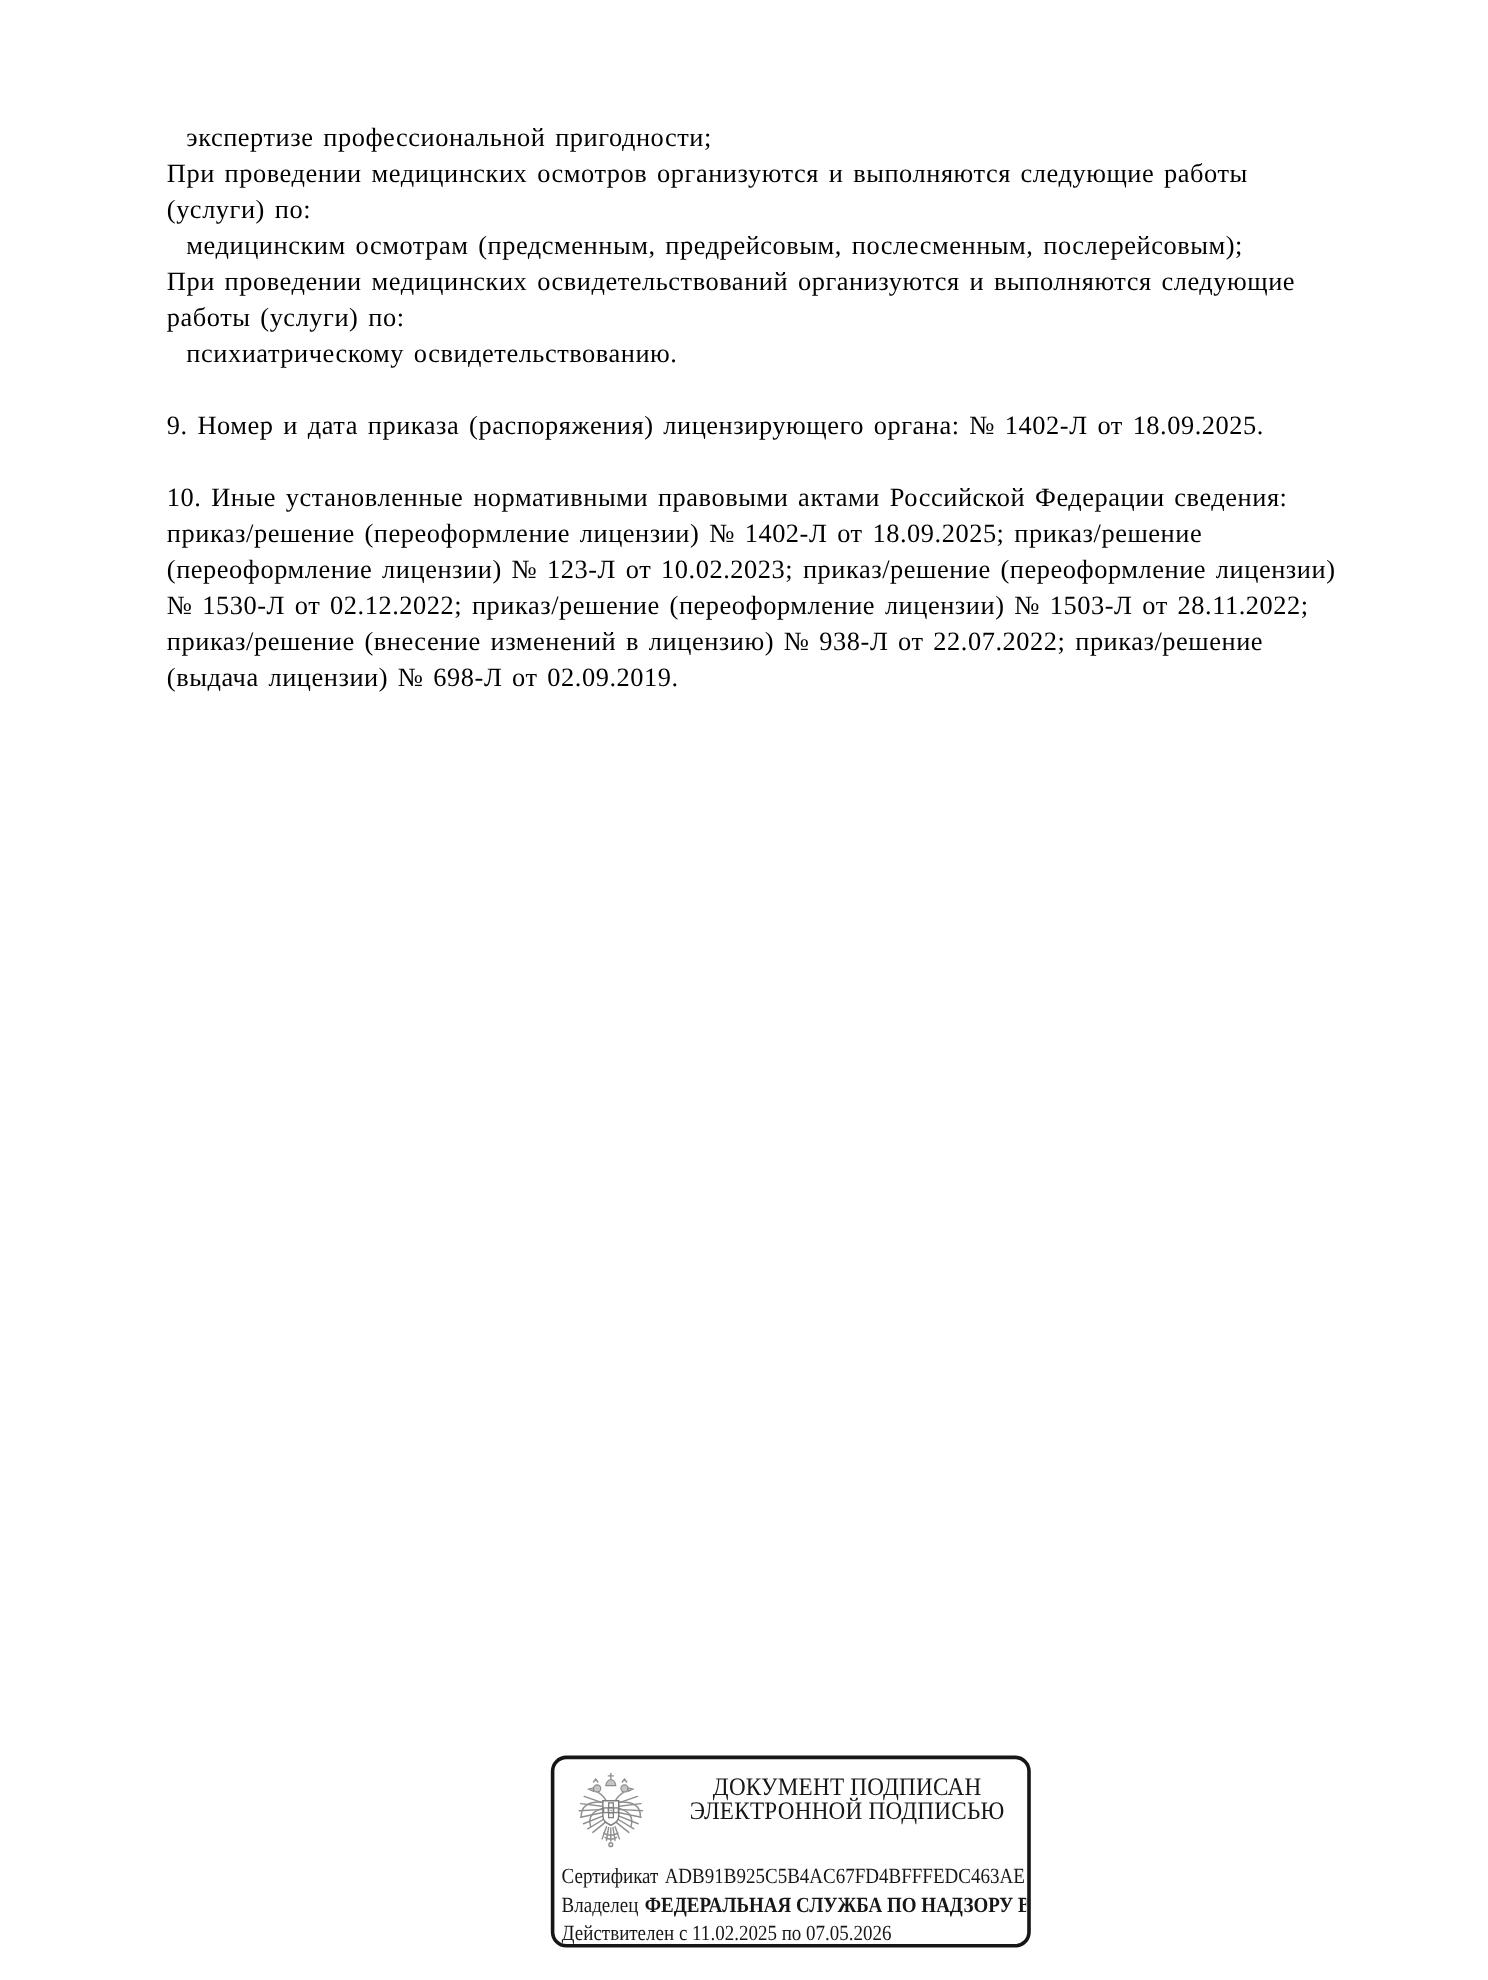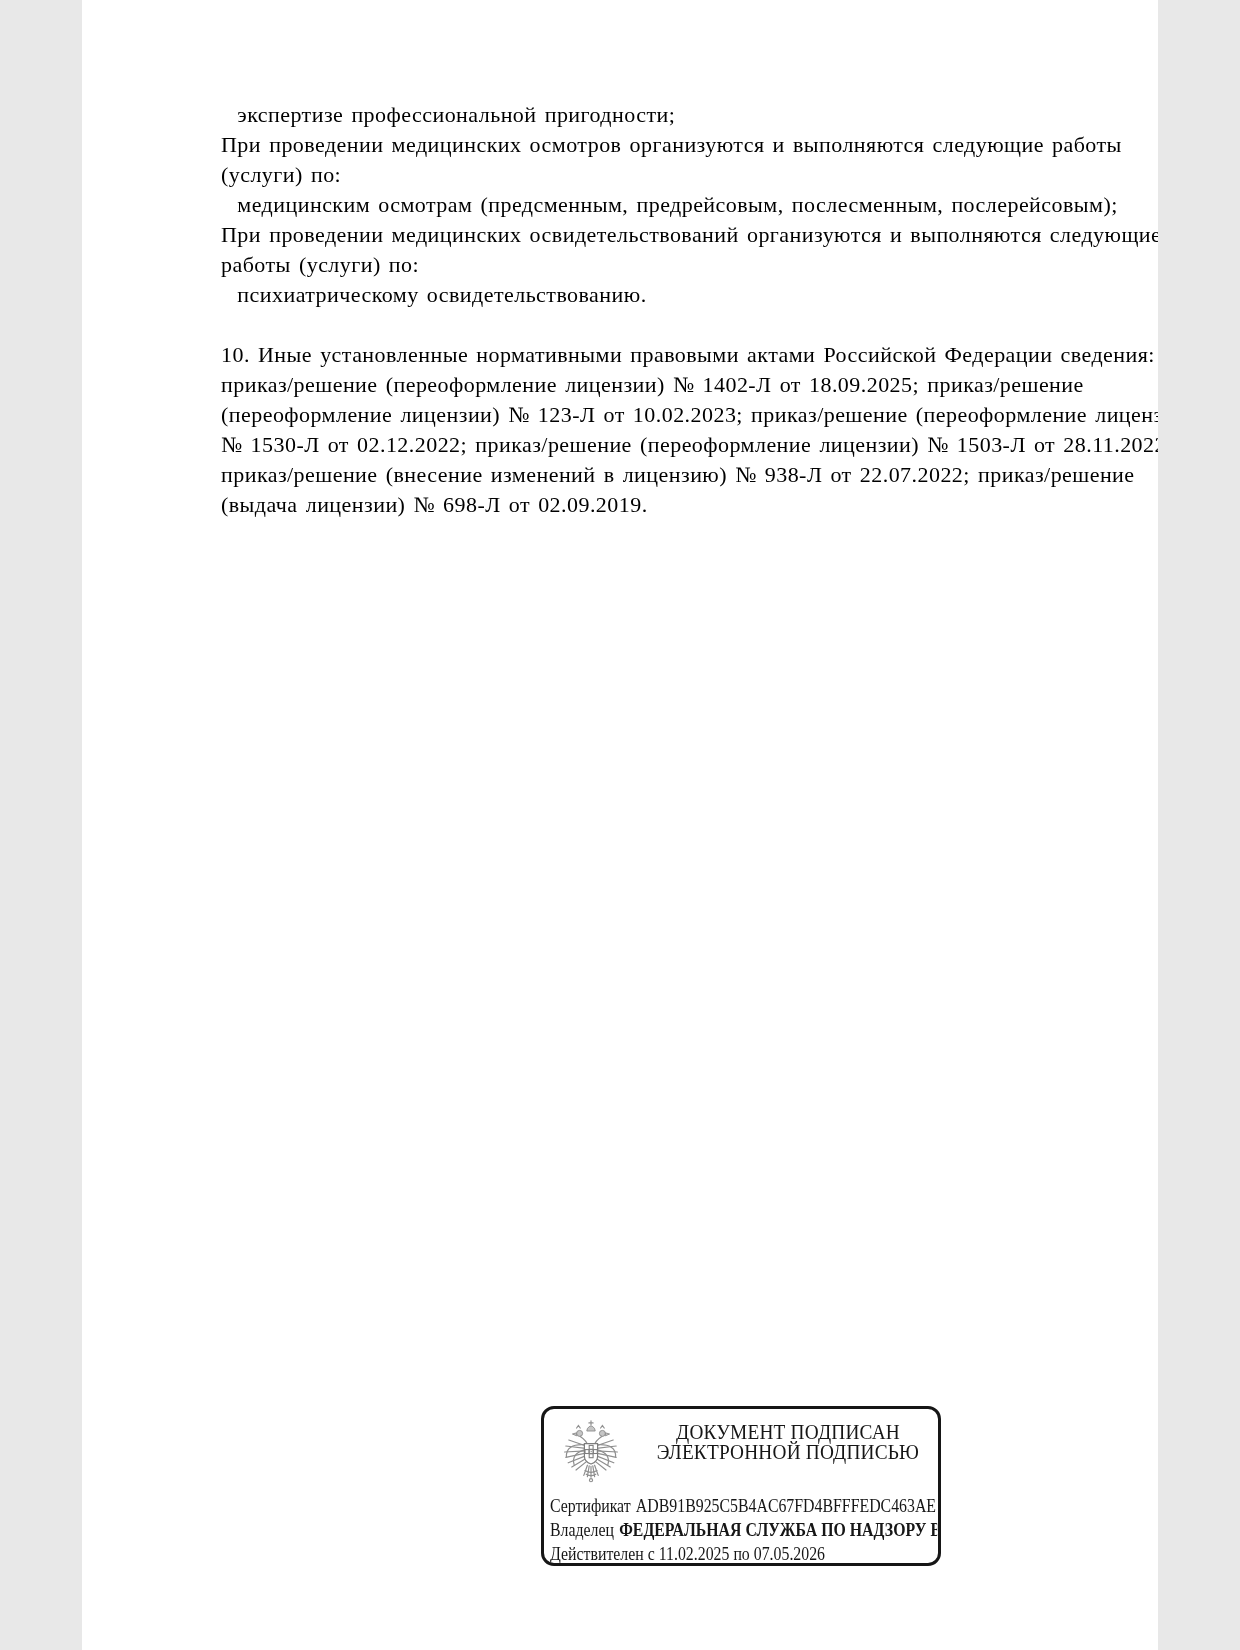--- a/index.html
+++ b/index.html
@@ -1,18 +1,18 @@
 <!DOCTYPE html>
 <html><head>
 <meta charset="utf-8">
 <style>
   html,body{margin:0;padding:0;background:#e8e8e8;}
   .page{
     position:relative;
-    width:1076px;height:1650px;
+    width:1240px;height:1650px;
     background:#ffffff;
     margin:0 auto;
     overflow:hidden;
     font-family:"Liberation Serif", serif;
     color:#000;
   }
   .doc-text{
     position:absolute;
     left:139px;top:100px;
     width:1000px;
@@ -21,21 +21,21 @@
     margin:0 0 30px 0;
     font-size:22px;
     line-height:30px;
     letter-spacing:0.45px;
     word-spacing:2.2px;
     white-space:pre;
   }
   
   .stamp{
     position:absolute;
-    left:459px;top:1406px;
+    left:459px;top:1463px;
     width:400px;height:160px;
     border:3px solid #161616;
     border-radius:13px;
     box-sizing:border-box;
     background:#fff;
     overflow:hidden;
   }
   .stamp-emblem{
     position:absolute;
     left:17px;top:10px;
@@ -79,20 +79,21 @@
 <div class="page">
 
   <div class="doc-text">
     <p>  экспертизе профессиональной пригодности;
 При проведении медицинских осмотров организуются и выполняются следующие работы
 (услуги) по:
   медицинским осмотрам (предсменным, предрейсовым, послесменным, послерейсовым);
 При проведении медицинских освидетельствований организуются и выполняются следующие
 работы (услуги) по:
   психиатрическому освидетельствованию.</p>
+    <p>9. Номер и дата приказа (распоряжения) лицензирующего органа: № 1402-Л от 18.09.2025.</p>
     <p>10. Иные установленные нормативными правовыми актами Российской Федерации сведения:
 приказ/решение (переоформление лицензии) № 1402-Л от 18.09.2025; приказ/решение
 (переоформление лицензии) № 123-Л от 10.02.2023; приказ/решение (переоформление лицензии)
 № 1530-Л от 02.12.2022; приказ/решение (переоформление лицензии) № 1503-Л от 28.11.2022;
 приказ/решение (внесение изменений в лицензию) № 938-Л от 22.07.2022; приказ/решение
 (выдача лицензии) № 698-Л от 02.09.2019.</p>
   </div>
 
   <div class="stamp">
 

